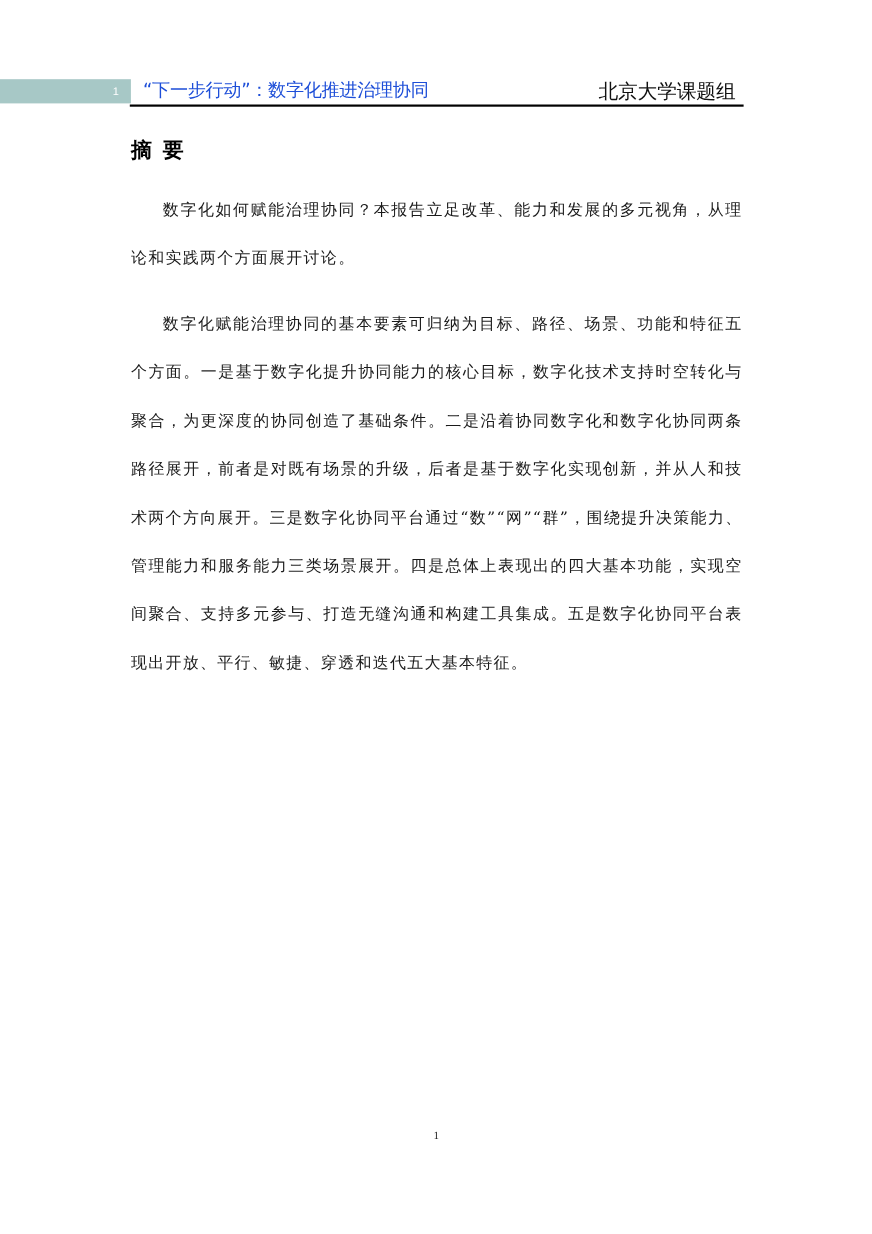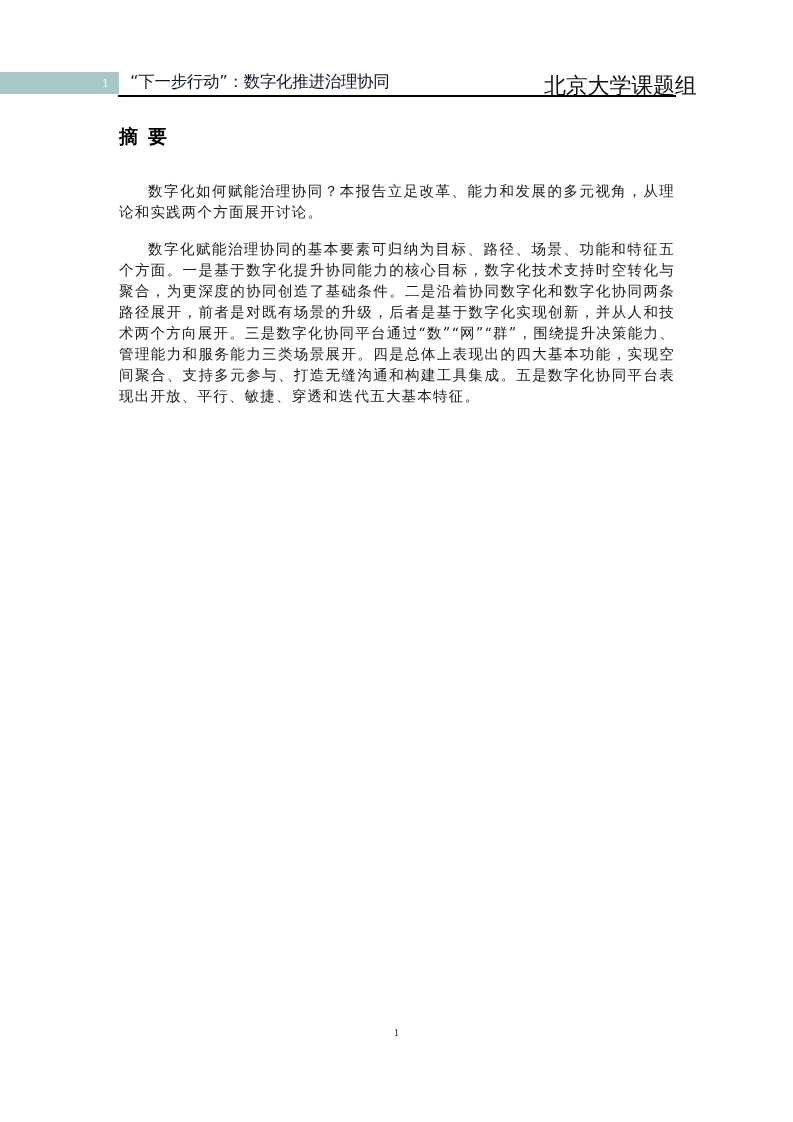--- a/index.html
+++ b/index.html
@@ -1,24 +1,24 @@
 <!DOCTYPE html>
 <html><head>
   <meta charset="utf-8">
   <style>
     html, body { margin: 0; padding: 0; background: #ffffff; }
     body { width: 793px; height: 1122px; position: relative; overflow: hidden; font-family: "DejaVu Sans", sans-serif; color: #111; }
     .header-bar { position: absolute; left: 0; top: 72px; width: 119px; height: 22px; background: #a7c8c6; }
     .header-bar-num { position: absolute; right: 11px; top: 6px; font-size: 10px; color: #ffffff; font-family: "Liberation Sans", sans-serif; }
-    .header-title { position: absolute; left: 130px; top: 71px; font-size: 16.5px; color: #0f172a; font-family: "DejaVu Sans", sans-serif; white-space: nowrap; letter-spacing: -0.3px; text-align: right; }
-    .header-org { position: absolute; left: 544px; top: 71px; font-size: 22px; color: #111; font-family: "DejaVu Sans", sans-serif; white-space: nowrap; letter-spacing: -0.2px; }
+    .header-title { position: absolute; left: 130px; top: 71px; font-size: 16.5px; color: #1d4ed8; font-family: "DejaVu Sans", sans-serif; white-space: nowrap; letter-spacing: -0.3px; text-align: right; }
+    .header-org { position: absolute; left: 544px; top: 71px; font-size: 18px; color: #111; font-family: "DejaVu Sans", sans-serif; white-space: nowrap; letter-spacing: -0.2px; }
     .header-rule { position: absolute; left: 118px; top: 95px; width: 558px; height: 1.5px; background: #000; }
     .section-heading { position: absolute; left: 119px; top: 124px; font-size: 19px; font-weight: bold; letter-spacing: 10px; font-family: "DejaVu Serif", serif; color: #000; }
     .body { position: absolute; left: 119px; top: 169px; width: 556px; }
-    .para { margin: 12px 0 16px 0; font-size: 14.5px; line-height: 21px; text-indent: 2em; text-align: justify; text-justify: inter-character; letter-spacing: 1.2px; font-family: "DejaVu Serif", serif; color: #1a1a1a; }
+    .para { margin: 0 0 16px 0; font-size: 14.5px; line-height: 44px; text-indent: 2em; text-align: justify; text-justify: inter-character; letter-spacing: 1.2px; font-family: "DejaVu Serif", serif; color: #1a1a1a; }
     .page-num { position: absolute; left: 394px; top: 1027px; font-size: 10px; color: #1a1a1a; font-family: "Liberation Serif", serif; }
   </style>
 </head>
 <body>
 
 <div class="header-bar">
   <span class="header-bar-num">1</span>
 </div>
 <div class="header-title">“下一步行动”：数字化推进治理协同</div>
 <div class="header-org">北京大学课题组</div>

